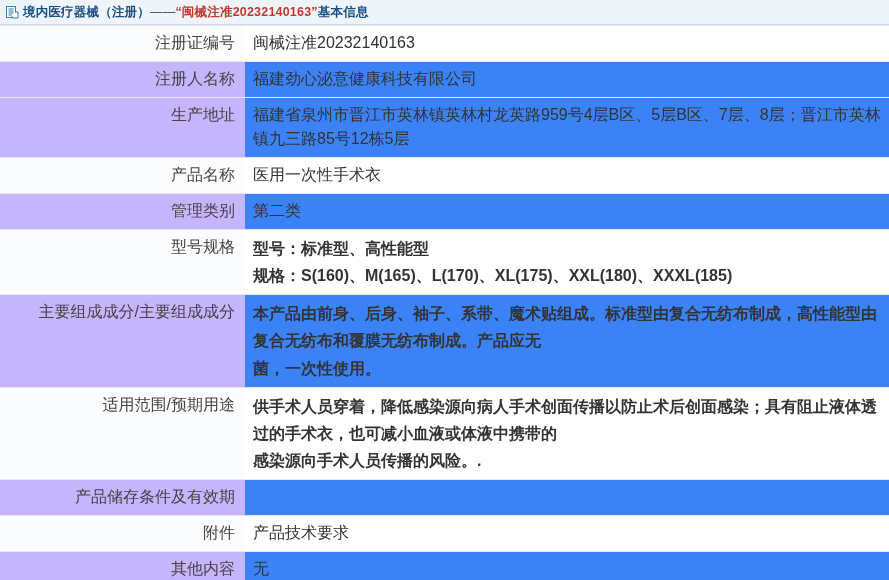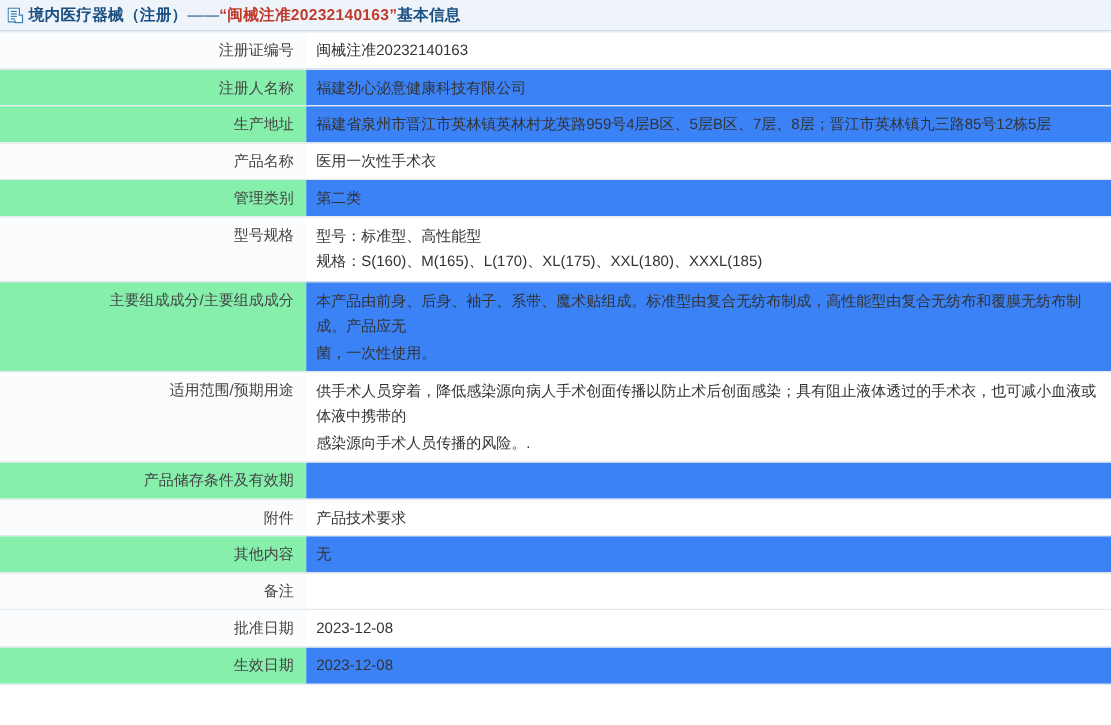--- a/index.html
+++ b/index.html
@@ -52,39 +52,39 @@
     table-layout: fixed;
   }
   .info-table tr { }
   .info-table td {
     border: 1px solid #e3e9ef;
     border-left: none;
     border-right: none;
     padding: 5px 8px;
     vertical-align: top;
     line-height: 1.55;
-    font-size: 12px;
+    font-size: 16px;
   }
   .info-table td.label {
     width: 245px;
     text-align: right;
     color: #444444;
     background: #fbfcfd;
     padding-right: 10px;
     white-space: nowrap;
   }
   .info-table td.value {
     color: #333333;
     background: #ffffff;
     word-break: break-all;
   }
-  .row-alt td.label { background: #86efac; }
+  .row-alt td.label { background: #c4b5fd; }
   .row-alt td.value { background: #3b82f6; }
 
-  .value .line { display: block; }
+  .value .line { display: block; font-weight: bold; }
   .value.multi { line-height: 1.7; }
 </style>
 </head>
 <body>
 
 <div class="header-bar">
   <span class="header-icon">
     <svg width="13" height="13" viewBox="0 0 13 13" xmlns="http://www.w3.org/2000/svg">
       <rect x="0.5" y="0.5" width="9" height="11" fill="#ffffff" stroke="#3a7fb8"></rect>
       <line x1="2.5" y1="3" x2="7.5" y2="3" stroke="#3a7fb8"></line>

